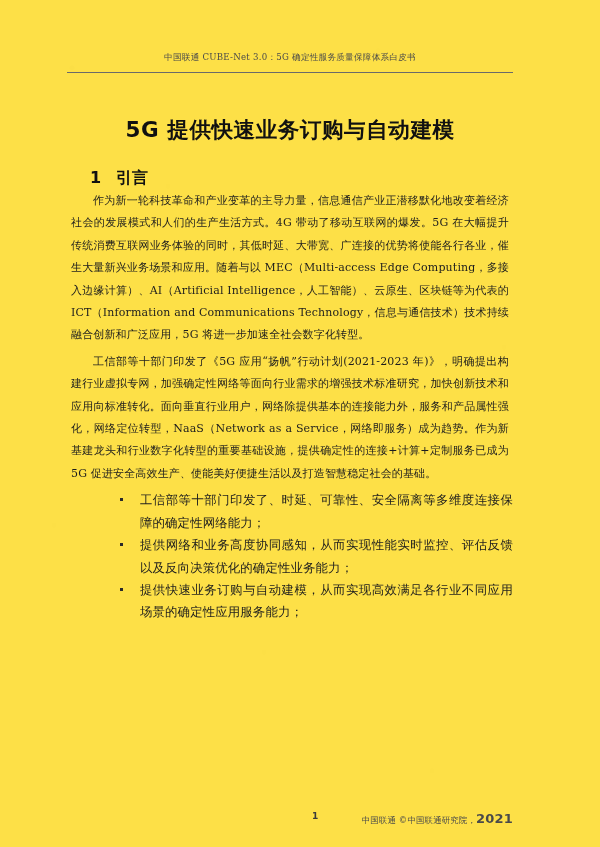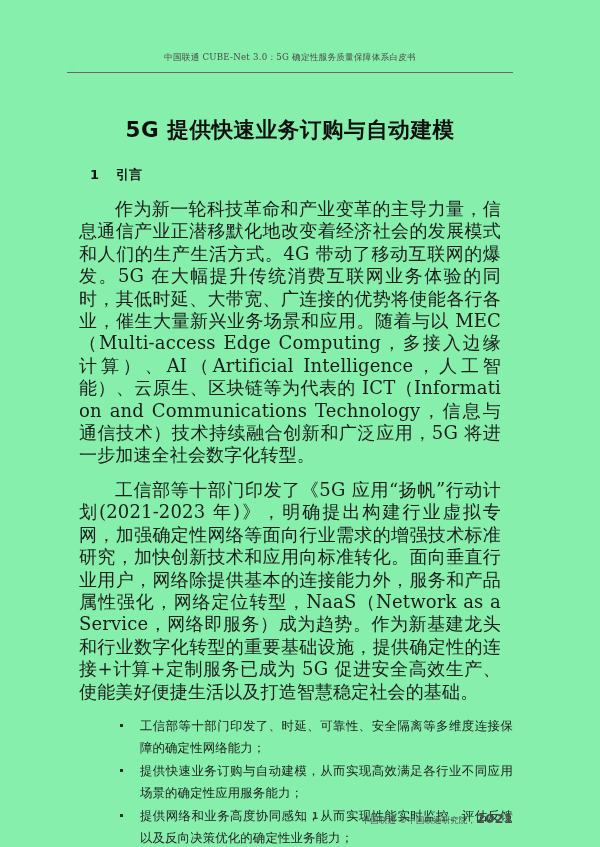--- a/index.html
+++ b/index.html
@@ -14,21 +14,21 @@
     position: relative;
     overflow: hidden;
     font-family: "DejaVu Serif", "Liberation Serif", serif;
     color: #1a1a1a;
     -webkit-font-smoothing: antialiased;
   }
 
   .page {
     position: absolute;
     inset: 0;
-    background: #86efac;
+    background: #fde047;
   }
 
   
   .page-noise {
     position: absolute;
     inset: 0;
     pointer-events: none;
     opacity: 0.5;
     background:
       radial-gradient(circle at 12% 8%, rgba(0,0,0,0.015) 0 2px, transparent 3px),
@@ -85,39 +85,39 @@
     white-space: nowrap;
   }
 
   
   .section-heading {
     position: absolute;
     top: 155px;
     left: 23px;
     font-family: "DejaVu Sans", "Liberation Sans", sans-serif;
     font-weight: bold;
-    font-size: 13px;
+    font-size: 16px;
     color: #111111;
     white-space: nowrap;
   }
   .section-heading .sec-num {
     display: inline-block;
     min-width: 26px;
   }
 
   
   .body-block {
     position: absolute;
     top: 186px;
     left: 0;
     width: 446px;
   }
   p.para {
-    margin: 12px;
-    font-size: 18px;
+    margin: 4px;
+    font-size: 11px;
     line-height: 22.4px;
     text-indent: 2em;
     text-align: justify;
     text-justify: inter-ideograph;
     color: #1d1d1d;
     letter-spacing: 0.15px;
     word-break: break-all;
   }
 
   
@@ -201,25 +201,25 @@
       <p class="para">作为新一轮科技革命和产业变革的主导力量，信息通信产业正潜移默化地改变着经济社会的发展模式和人们的生产生活方式。4G 带动了移动互联网的爆发。5G 在大幅提升传统消费互联网业务体验的同时，其低时延、大带宽、广连接的优势将使能各行各业，催生大量新兴业务场景和应用。随着与以 MEC（Multi-access Edge Computing，多接入边缘计算）、AI（Artificial Intelligence，人工智能）、云原生、区块链等为代表的 ICT（Information and Communications Technology，信息与通信技术）技术持续融合创新和广泛应用，5G 将进一步加速全社会数字化转型。</p>
       <p class="para">工信部等十部门印发了《5G 应用“扬帆”行动计划(2021-2023 年)》，明确提出构建行业虚拟专网，加强确定性网络等面向行业需求的增强技术标准研究，加快创新技术和应用向标准转化。面向垂直行业用户，网络除提供基本的连接能力外，服务和产品属性强化，网络定位转型，NaaS（Network as a Service，网络即服务）成为趋势。作为新基建龙头和行业数字化转型的重要基础设施，提供确定性的连接+计算+定制服务已成为 5G 促进安全高效生产、使能美好便捷生活以及打造智慧稳定社会的基础。</p>
 
       <ul class="bullets">
         <li>
           <span class="bullet-marker"></span>
           <span>工信部等十部门印发了、时延、可靠性、安全隔离等多维度连接保障的确定性网络能力；</span>
         </li>
         <li>
           <span class="bullet-marker"></span>
-          <span>提供快速业务订购与自动建模，从而实现高效满足各行业不同应用场景的确定性应用服务能力；</span>
+          <span>提供网络和业务高度协同感知，从而实现性能实时监控、评估反馈以及反向决策优化的确定性业务能力；</span>
         </li>
         <li>
           <span class="bullet-marker"></span>
-          <span>提供网络和业务高度协同感知，从而实现性能实时监控、评估反馈以及反向决策优化的确定性业务能力；</span>
+          <span>提供快速业务订购与自动建模，从而实现高效满足各行业不同应用场景的确定性应用服务能力；</span>
         </li>
       </ul>
     </div>
 
     <div class="footer">
       <span class="page-number">1</span>
       <span class="copyright"><span>中国联通 ©中国联通研究院，</span><span class="cr-year">2021</span></span>
     </div>
 
   </div>

